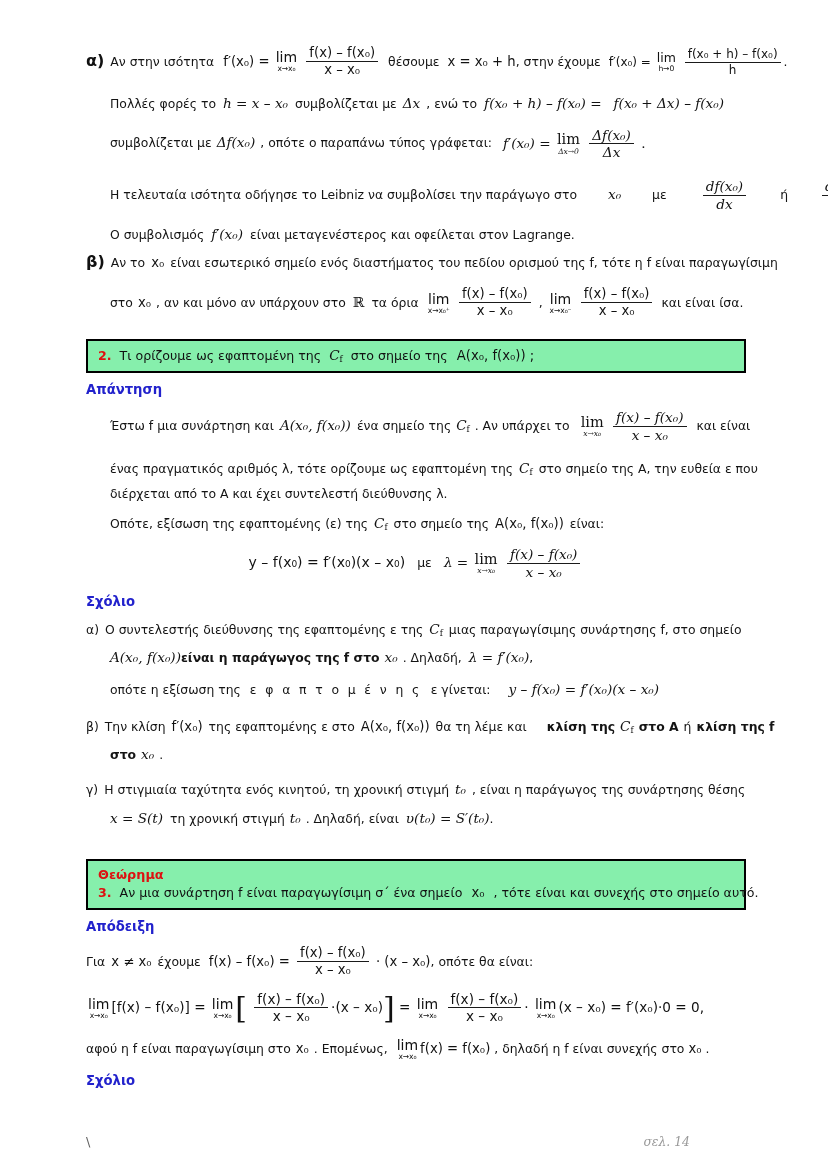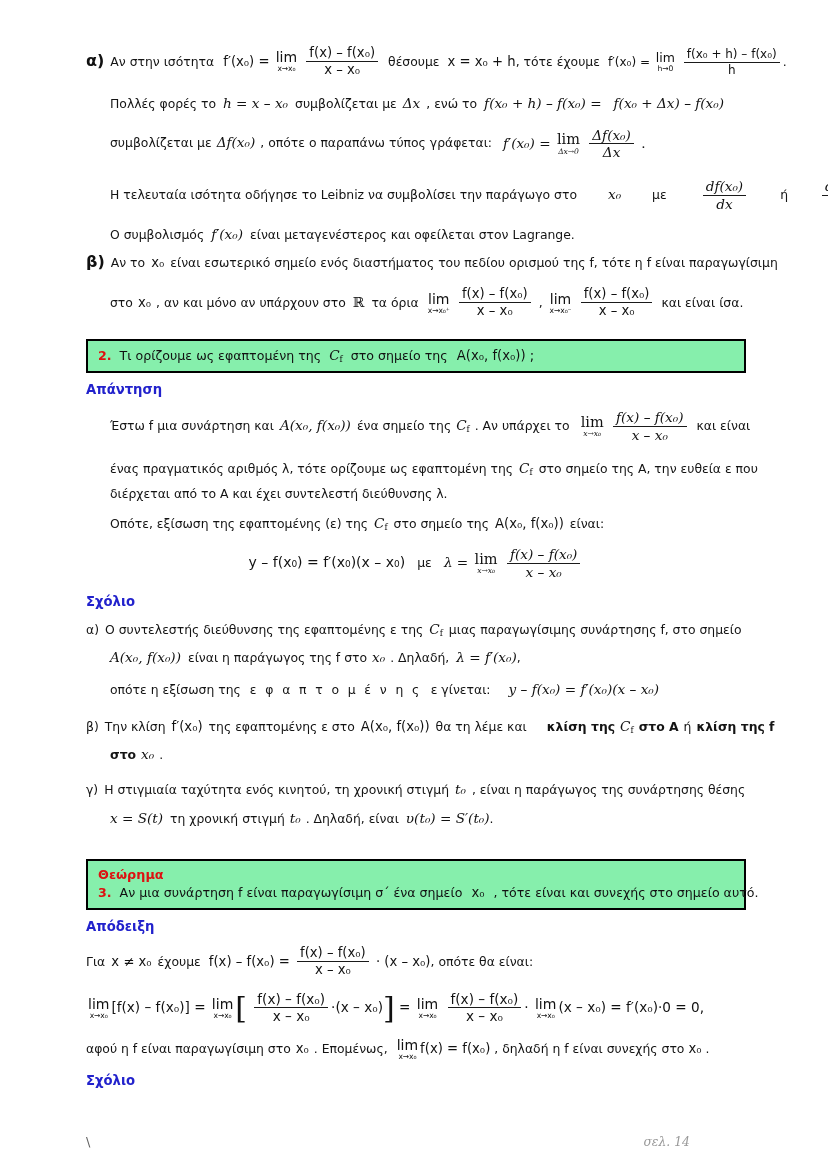--- a/index.html
+++ b/index.html
@@ -214,21 +214,21 @@
         <span class="lim-op">lim</span>
         <span class="lim-sub">x→x₀</span>
       </span>
       <span class="frac">
         <span class="num">f(x) – f(x₀)</span>
         <span class="den">x – x₀</span>
       </span>
     </span>
     <span class="para" style="margin-left:7px;">θέσουμε</span>
     <span class="sans-m" style="margin-left:8px;">x = x₀ + h</span>
-    <span class="para">, τότε έχουμε</span>
+    <span class="para">, στην έχουμε</span>
     <span class="sans-m" style="margin-left:8px;font-size:12px;">
       <span>f′(x₀) =</span>
       <span class="lim sanslim">
         <span class="lim-op" style="font-size:12.5px;">lim</span>
         <span class="lim-sub">h→0</span>
       </span>
       <span class="frac">
         <span class="num">f(x₀ + h) – f(x₀)</span>
         <span class="den">h</span>
       </span>
@@ -394,21 +394,21 @@
 
   <div class="row" style="margin-top:12px;">
     <span class="para" style="margin-right:6px;">α)</span>
     <span class="para">Ο συντελεστής διεύθυνσης της εφαπτομένης ε της</span>
     <span class="m" style="margin:0 6px;"><span>C</span><sub>f</sub></span>
     <span class="para">μιας παραγωγίσιμης συνάρτησης  f, στο σημείο</span>
   </div>
 
   <div class="row indent" style="margin-top:11px;">
     <span class="m">A(x₀, f(x₀))</span>
-    <span class="para" style="margin-left:7px;">είναι η παράγωγος της  f στο</span>
+    <span class="para" style="font-weight:bold;">είναι η παράγωγος της  f στο</span>
     <span class="m" style="margin:0 5px;">x₀</span>
     <span class="para">. Δηλαδή,</span>
     <span class="m" style="margin-left:7px;">λ = f′(x₀)</span>
     <span class="para">,</span>
   </div>
 
   <div class="row indent" style="margin-top:16px;">
     <span class="para">οπότε η εξίσωση της</span>
     <span class="para spaced" style="margin:0 9px;">ε φ α π τ ο μ έ ν η ς</span>
     <span class="para">ε γίνεται:</span>

